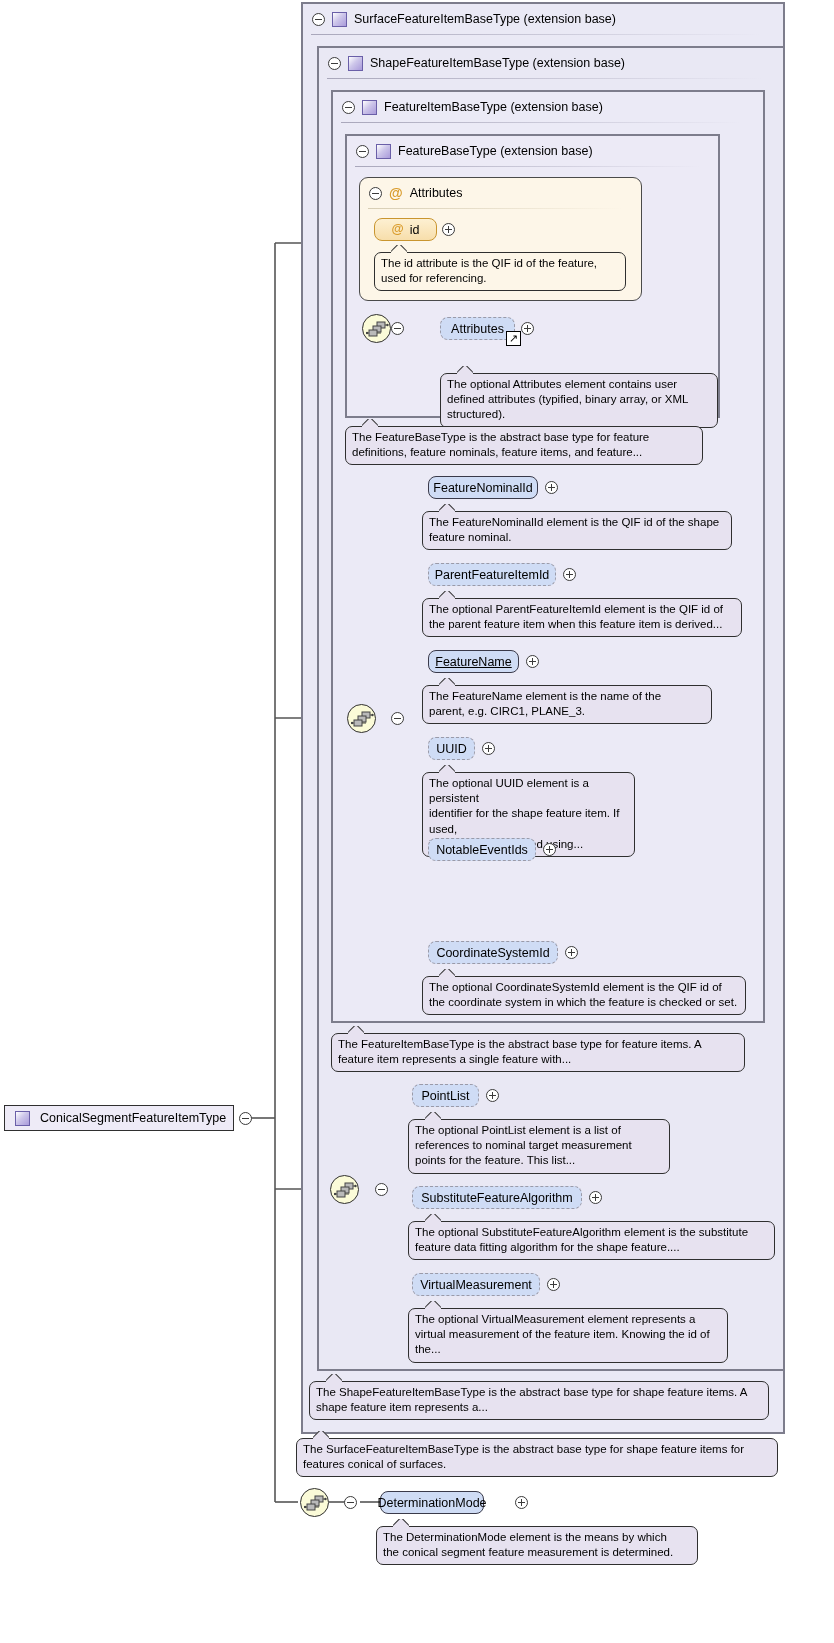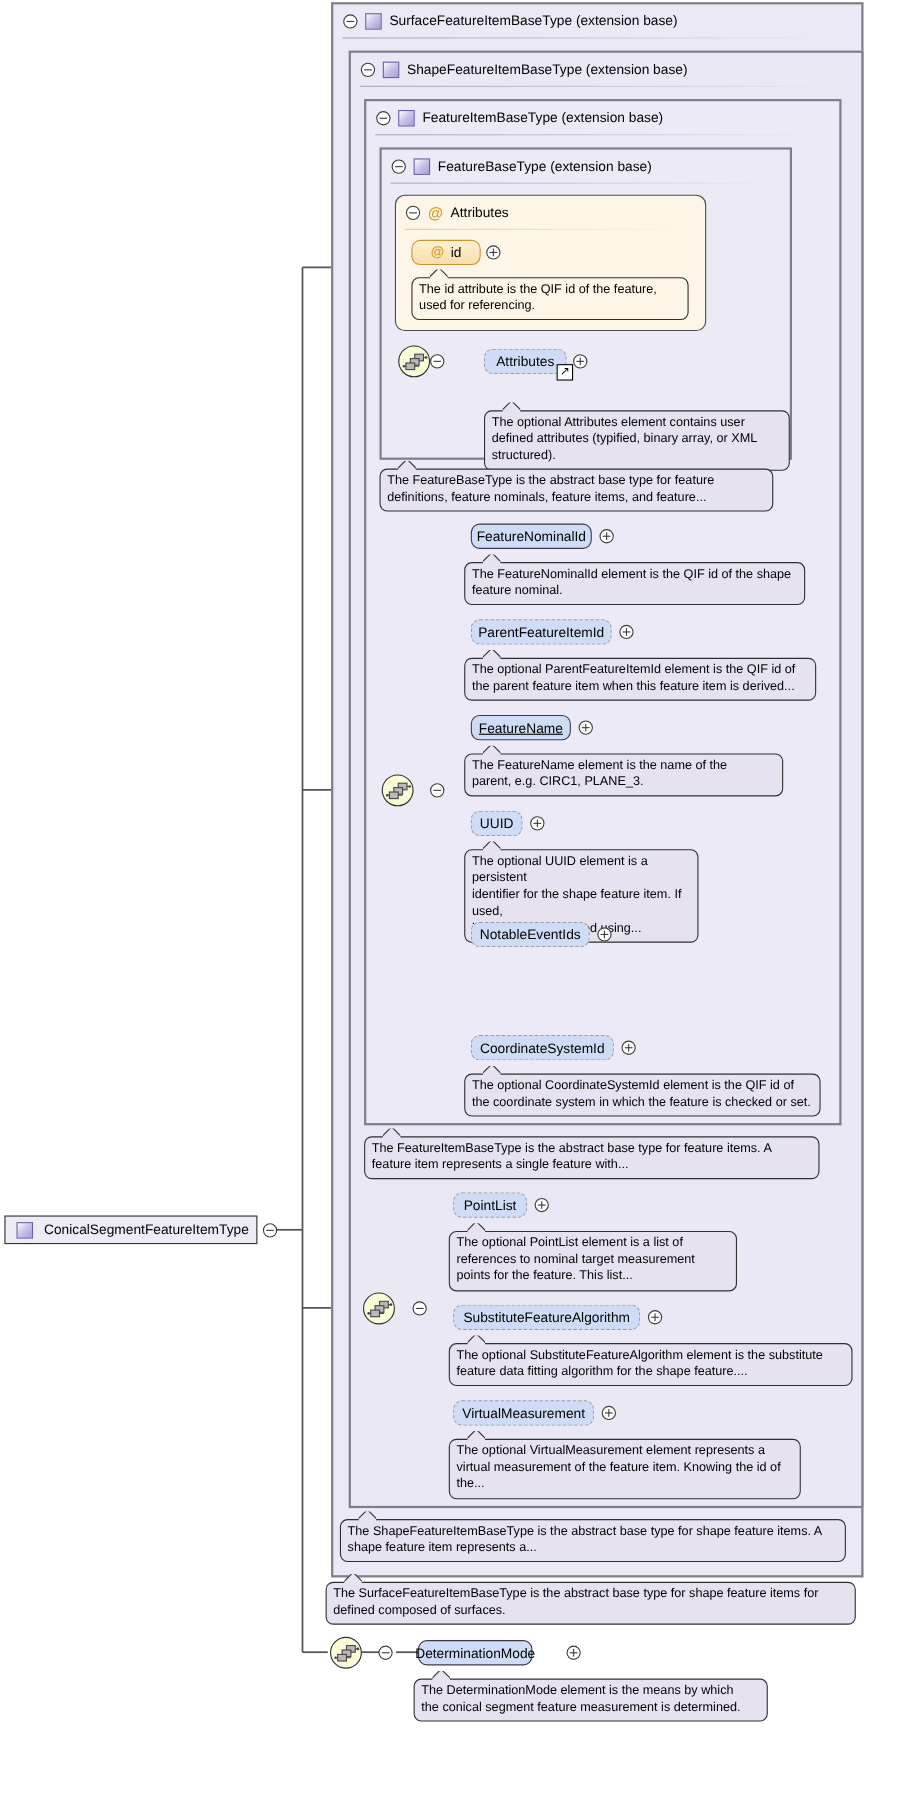--- a/index.html
+++ b/index.html
@@ -490,21 +490,21 @@
       </span>
     <p>The ShapeFeatureItemBaseType is the abstract base type for shape feature items. A
 shape feature item represents a...</p>
   </div>
 
   <div class="ann" style="left:296px; top:1438px; width:482px;">
     <span class="tail" style="left:16px;">
         <i></i>
       </span>
     <p>The SurfaceFeatureItemBaseType is the abstract base type for shape feature items for
-defined composed of surfaces.</p>
+features conical of surfaces.</p>
   </div>
 
   <div class="seq" style="left:300px; top:1488px;">
     <svg width="23" height="17" viewBox="0 0 23 17">
       <g stroke="#444" fill="#b9b9b9" stroke-width="1">
         <rect x="11" y="1" width="8" height="6"></rect>
         <rect x="7" y="5" width="8" height="6"></rect>
         <rect x="3" y="9" width="8" height="6"></rect>
       </g>
       <g stroke="#444" stroke-width="1" fill="none">

